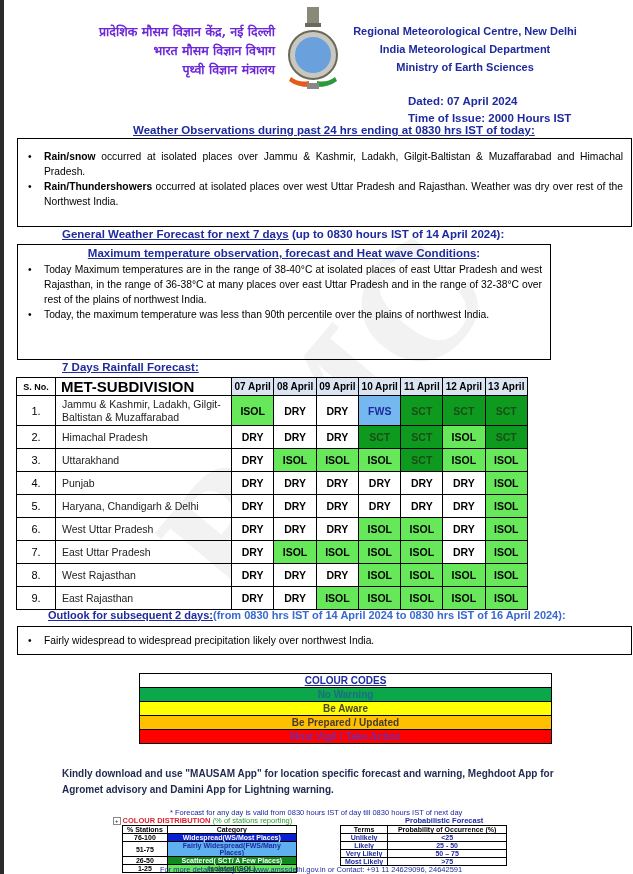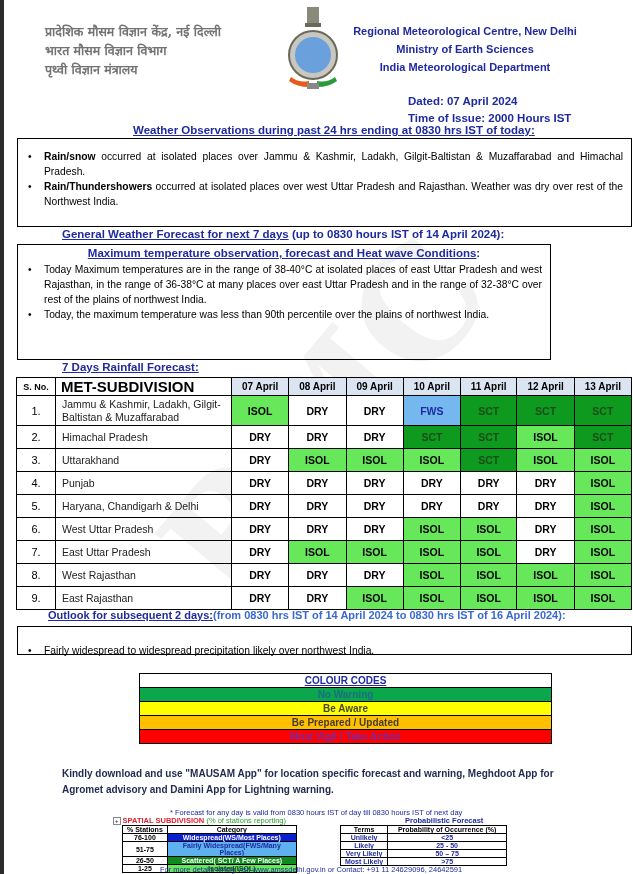--- a/index.html
+++ b/index.html
@@ -1,28 +1,28 @@
 <!DOCTYPE html>
 <html><head>
 <meta charset="utf-8">
 <style>
   html,body{margin:0;padding:0;}
   body{width:633px;height:874px;background:#fff;position:relative;overflow:hidden;font-family:"Liberation Sans",sans-serif;color:#000;}
   .leftbar{position:absolute;left:0;top:0;width:4px;height:874px;background:#2b2b2b;}
-  .hdr-hi{position:absolute;left:45px;top:22px;width:230px;text-align:left;color:#737373;font-family:"DejaVu Serif",serif;font-weight:bold;font-size:12.5px;line-height:19px;}
+  .hdr-hi{position:absolute;left:45px;top:22px;width:230px;text-align:right;color:#6d28d9;font-family:"DejaVu Serif",serif;font-weight:bold;font-size:12.5px;line-height:19px;}
   .hdr-en{position:absolute;left:340px;top:22px;width:250px;text-align:center;color:#1f2a9e;font-weight:bold;font-size:11px;line-height:18px;}
   .emblem{position:absolute;left:283px;top:5px;width:60px;height:88px;}
   .dated{position:absolute;left:408px;top:93px;color:#1f2a9e;font-weight:bold;font-size:11.5px;line-height:17px;}
   .sec-title{position:absolute;color:#1f2a9e;font-weight:bold;font-size:11.5px;}
   .sec-title u{text-decoration:underline;text-align:center;}
   .box{position:absolute;border:1.5px solid #000;box-sizing:border-box;background:transparent;}
   .box ul{margin:0;padding:0 0 0 26px;list-style:none;}
   .box li{position:relative;font-size:10.3px;line-height:15px;text-align:justify;padding-right:8px;}
   .box li:before{content:"\2022";position:absolute;left:-16px;}
-  table.rf{position:absolute;left:16px;top:377px;width:616px;border-collapse:collapse;font-size:10.5px;}
+  table.rf{position:absolute;left:16px;top:377px;width:512px;border-collapse:collapse;font-size:10.5px;}
   table.rf th,table.rf td{border:1.2px solid #000;text-align:center;padding:0;}
   table.rf th{background:#dbe5f1;height:16px;font-weight:bold;font-size:10px;}
   table.rf th.sub{background:#fff;text-align:left;padding-left:5px;font-size:15px;}
   table.rf th.sno{background:#fff;font-size:9px;}
   table.rf td{height:22px;font-weight:bold;}
   table.rf td.name{text-align:left;padding-left:6px;font-weight:normal;font-size:10.5px;color:#222;line-height:13px;}
   table.rf td.sn{font-weight:normal;font-size:11px;}
   table.rf tr.tall td{height:29px;}
   .c-ISOL{background:#66e85a;}
   .c-SCT{background:#0e9a1e;color:#1a4d1a;}
@@ -57,22 +57,22 @@
   <rect x="22" y="18" width="16" height="4" fill="#6a6a5a"></rect>
   <circle cx="30" cy="50" r="24" fill="#c8c8c0" stroke="#6a6a5a" stroke-width="2"></circle>
   <circle cx="30" cy="50" r="18" fill="#6aa0dc"></circle>
   <path d="M8 72 Q16 78 26 76 L26 82 Q14 82 6 76Z" fill="#e65a1a"></path>
   <path d="M52 72 Q44 78 34 76 L34 82 Q46 82 54 76Z" fill="#2a9a3a"></path>
   <rect x="24" y="78" width="12" height="6" fill="#888"></rect>
 </svg>
 
 <div class="hdr-en">
   <div>Regional Meteorological Centre, New Delhi</div>
+  <div>India Meteorological Department</div>
   <div>Ministry of Earth Sciences</div>
-  <div>India Meteorological Department</div>
 </div>
 
 <div class="dated">
   <div>Dated: 07 April 2024</div>
   <div>Time of Issue: 2000 Hours IST</div>
 </div>
 
 <div class="sec-title" style="left:133px;top:124px;"><u>Weather Observations during past 24 hrs ending at 0830 hrs IST of today:</u></div>
 
 <div class="box" style="left:17px;top:138px;width:615px;height:89px;padding-top:10px;">
@@ -206,21 +206,21 @@
         <td class="c-ISOL">ISOL</td>
         <td class="c-ISOL">ISOL</td>
         <td class="c-ISOL">ISOL</td>
         <td class="c-ISOL">ISOL</td>
       </tr>
     </tbody>
 </table>
 
 <div class="sec-title" style="left:48px;top:609px;font-size:11px;"><u>Outlook for subsequent 2 days:</u><span style="font-weight:bold;color:#3a6ad0;">(from 0830 hrs IST of 14 April 2024 to 0830 hrs IST of 16 April 2024):</span></div>
 
-<div class="box" style="left:17px;top:626px;width:615px;height:29px;padding-top:16px;">
+<div class="box" style="left:17px;top:626px;width:615px;height:29px;padding-top:6px;">
   <ul>
       <li>Fairly widespread to widespread precipitation likely over northwest India.</li>
     </ul>
 </div>
 
 <table class="cc">
   <tbody>
       <tr>
         <td style="background:#fff;color:#1f2a9e;"><u>COLOUR CODES</u></td>
       </tr>
@@ -240,21 +240,21 @@
       </tr>
     </tbody>
 </table>
 
 <div class="app-note">Kindly download and use "MAUSAM App" for location specific forecast and warning, Meghdoot App for Agromet advisory and Damini App for Lightning warning.</div>
 
 <div class="foot-note">* Forecast for any day is valid from 0830 hours IST of day till 0830 hours IST of next day</div>
 
 <div class="spatial">
   <span style="border:1px solid #888;font-size:6px;padding:0 1px;color:#444;">+</span>
-  <span style="color:#e0202a;">SPATIAL SUBDIVISION</span>
+  <span style="color:#e0202a;">COLOUR DISTRIBUTION</span>
   <span style="color:#2aa02a;font-weight:normal;">(% of stations reporting)</span>
 </div>
 <div style="position:absolute;left:405px;top:816px;font-size:7.5px;font-weight:bold;color:#1f2a9e;">Probabilistic Forecast</div>
 
 <table class="sd">
   <tbody>
       <tr>
     <td>% Stations</td>
     <td style="width:120px;">Category</td>
   </tr>

